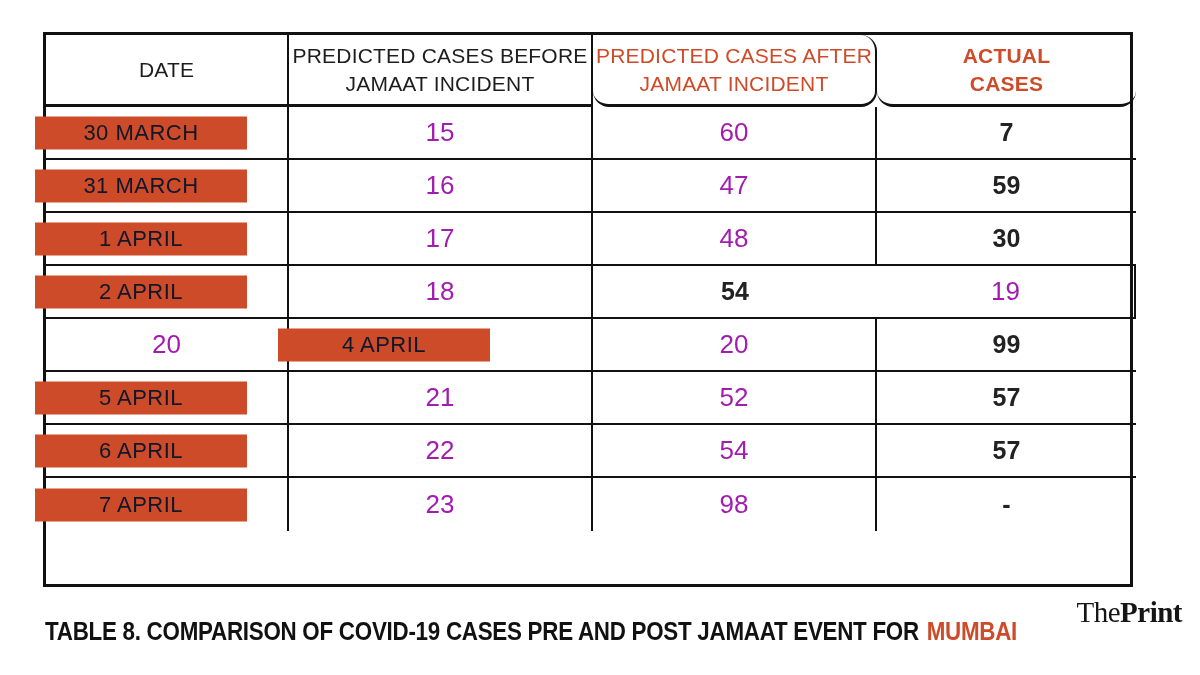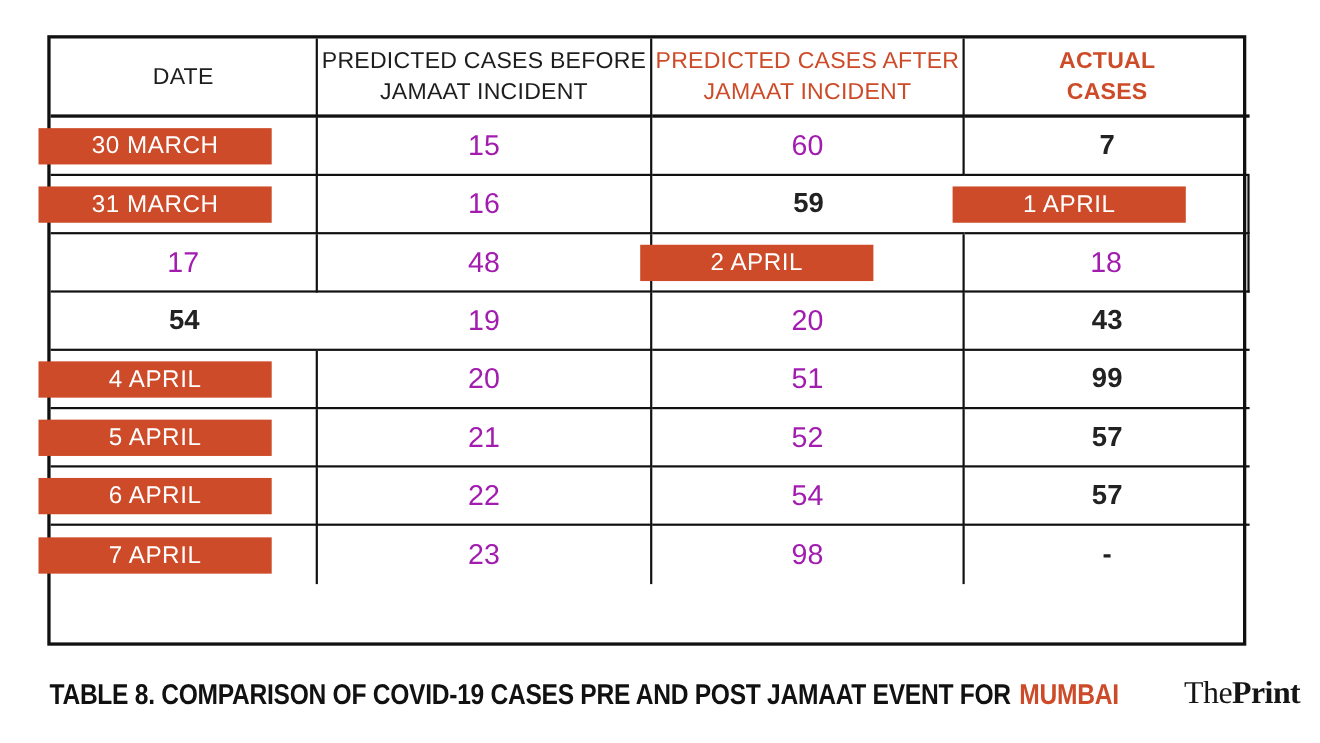--- a/index.html
+++ b/index.html
@@ -34,41 +34,41 @@
   .cell.last-col { border-right: none; }
   .cell.last-row { border-bottom: none; }
   .header {
     font-size: 21px;
     line-height: 1.3;
     letter-spacing: 0.2px;
     color: #1d1d1d;
     white-space: pre-line;
     border-bottom-width: 3px;
   }
-  .header.accent-text { color: var(--accent, #CD4B28); }
+  .header.accent-text { color: var(--accent, #CD4B28); border-radius: 16px; }
   .header.bold { font-weight: 700; }
   .num {
     font-size: 26px;
     color: #a21caf;
   }
   .num.actual {
     font-weight: 700;
     font-size: 25px;
     color: #222;
   }
   .date-cell { position: relative; }
   .pill {
     position: absolute;
     left: -11px;
     top: 50%;
     transform: translateY(-50%);
     width: 212px;
     height: 33px;
     background: var(--accent, #CD4B28);
-    color: #ffffff;
+    color: #0f172a;
     display: flex;
     align-items: center;
     justify-content: center;
     font-size: 22px;
     letter-spacing: 0.5px;
   }
   .caption {
     position: absolute;
     left: 45px;
     top: 612px;
@@ -80,21 +80,21 @@
     color: #111;
     letter-spacing: -0.3px;
     transform: scaleX(0.86);
     transform-origin: left center;
     white-space: nowrap;
   }
   .caption .highlight { color: var(--accent, #CD4B28); margin-left: 9px; }
   .logo {
     position: absolute;
     right: 18px;
-    top: 614px;
+    top: 596px;
     font-family: "Liberation Serif", serif;
     font-size: 29px;
     color: #151515;
     letter-spacing: -0.5px;
     white-space: nowrap;
   }
   .logo .logo-print { font-weight: 700; }
 </style>
 </head>
 <body>
@@ -112,39 +112,39 @@
       <div class="cell date-cell">
         <div class="pill">30 MARCH</div>
       </div>
       <div class="cell num">15</div>
       <div class="cell num">60</div>
       <div class="cell num actual last-col">7</div>
       <div class="cell date-cell">
         <div class="pill">31 MARCH</div>
       </div>
       <div class="cell num">16</div>
+      <div class="cell num">47</div>
       <div class="cell num actual last-col">59</div>
       <div class="cell date-cell">
         <div class="pill">1 APRIL</div>
       </div>
       <div class="cell num">17</div>
       <div class="cell num">48</div>
+      <div class="cell num actual last-col">30</div>
       <div class="cell date-cell">
         <div class="pill">2 APRIL</div>
       </div>
       <div class="cell num">18</div>
       <div class="cell num actual last-col">54</div>
       <div class="cell num">19</div>
       <div class="cell num">20</div>
-      <div class="cell num actual last-col">43</div>
       <div class="cell date-cell">
         <div class="pill">4 APRIL</div>
       </div>
       <div class="cell num">20</div>
-      <div class="cell num">51</div>
       <div class="cell num actual last-col">99</div>
       <div class="cell date-cell">
         <div class="pill">5 APRIL</div>
       </div>
       <div class="cell num">21</div>
       <div class="cell num">52</div>
       <div class="cell num actual last-col">57</div>
       <div class="cell date-cell">
         <div class="pill">6 APRIL</div>
       </div>

